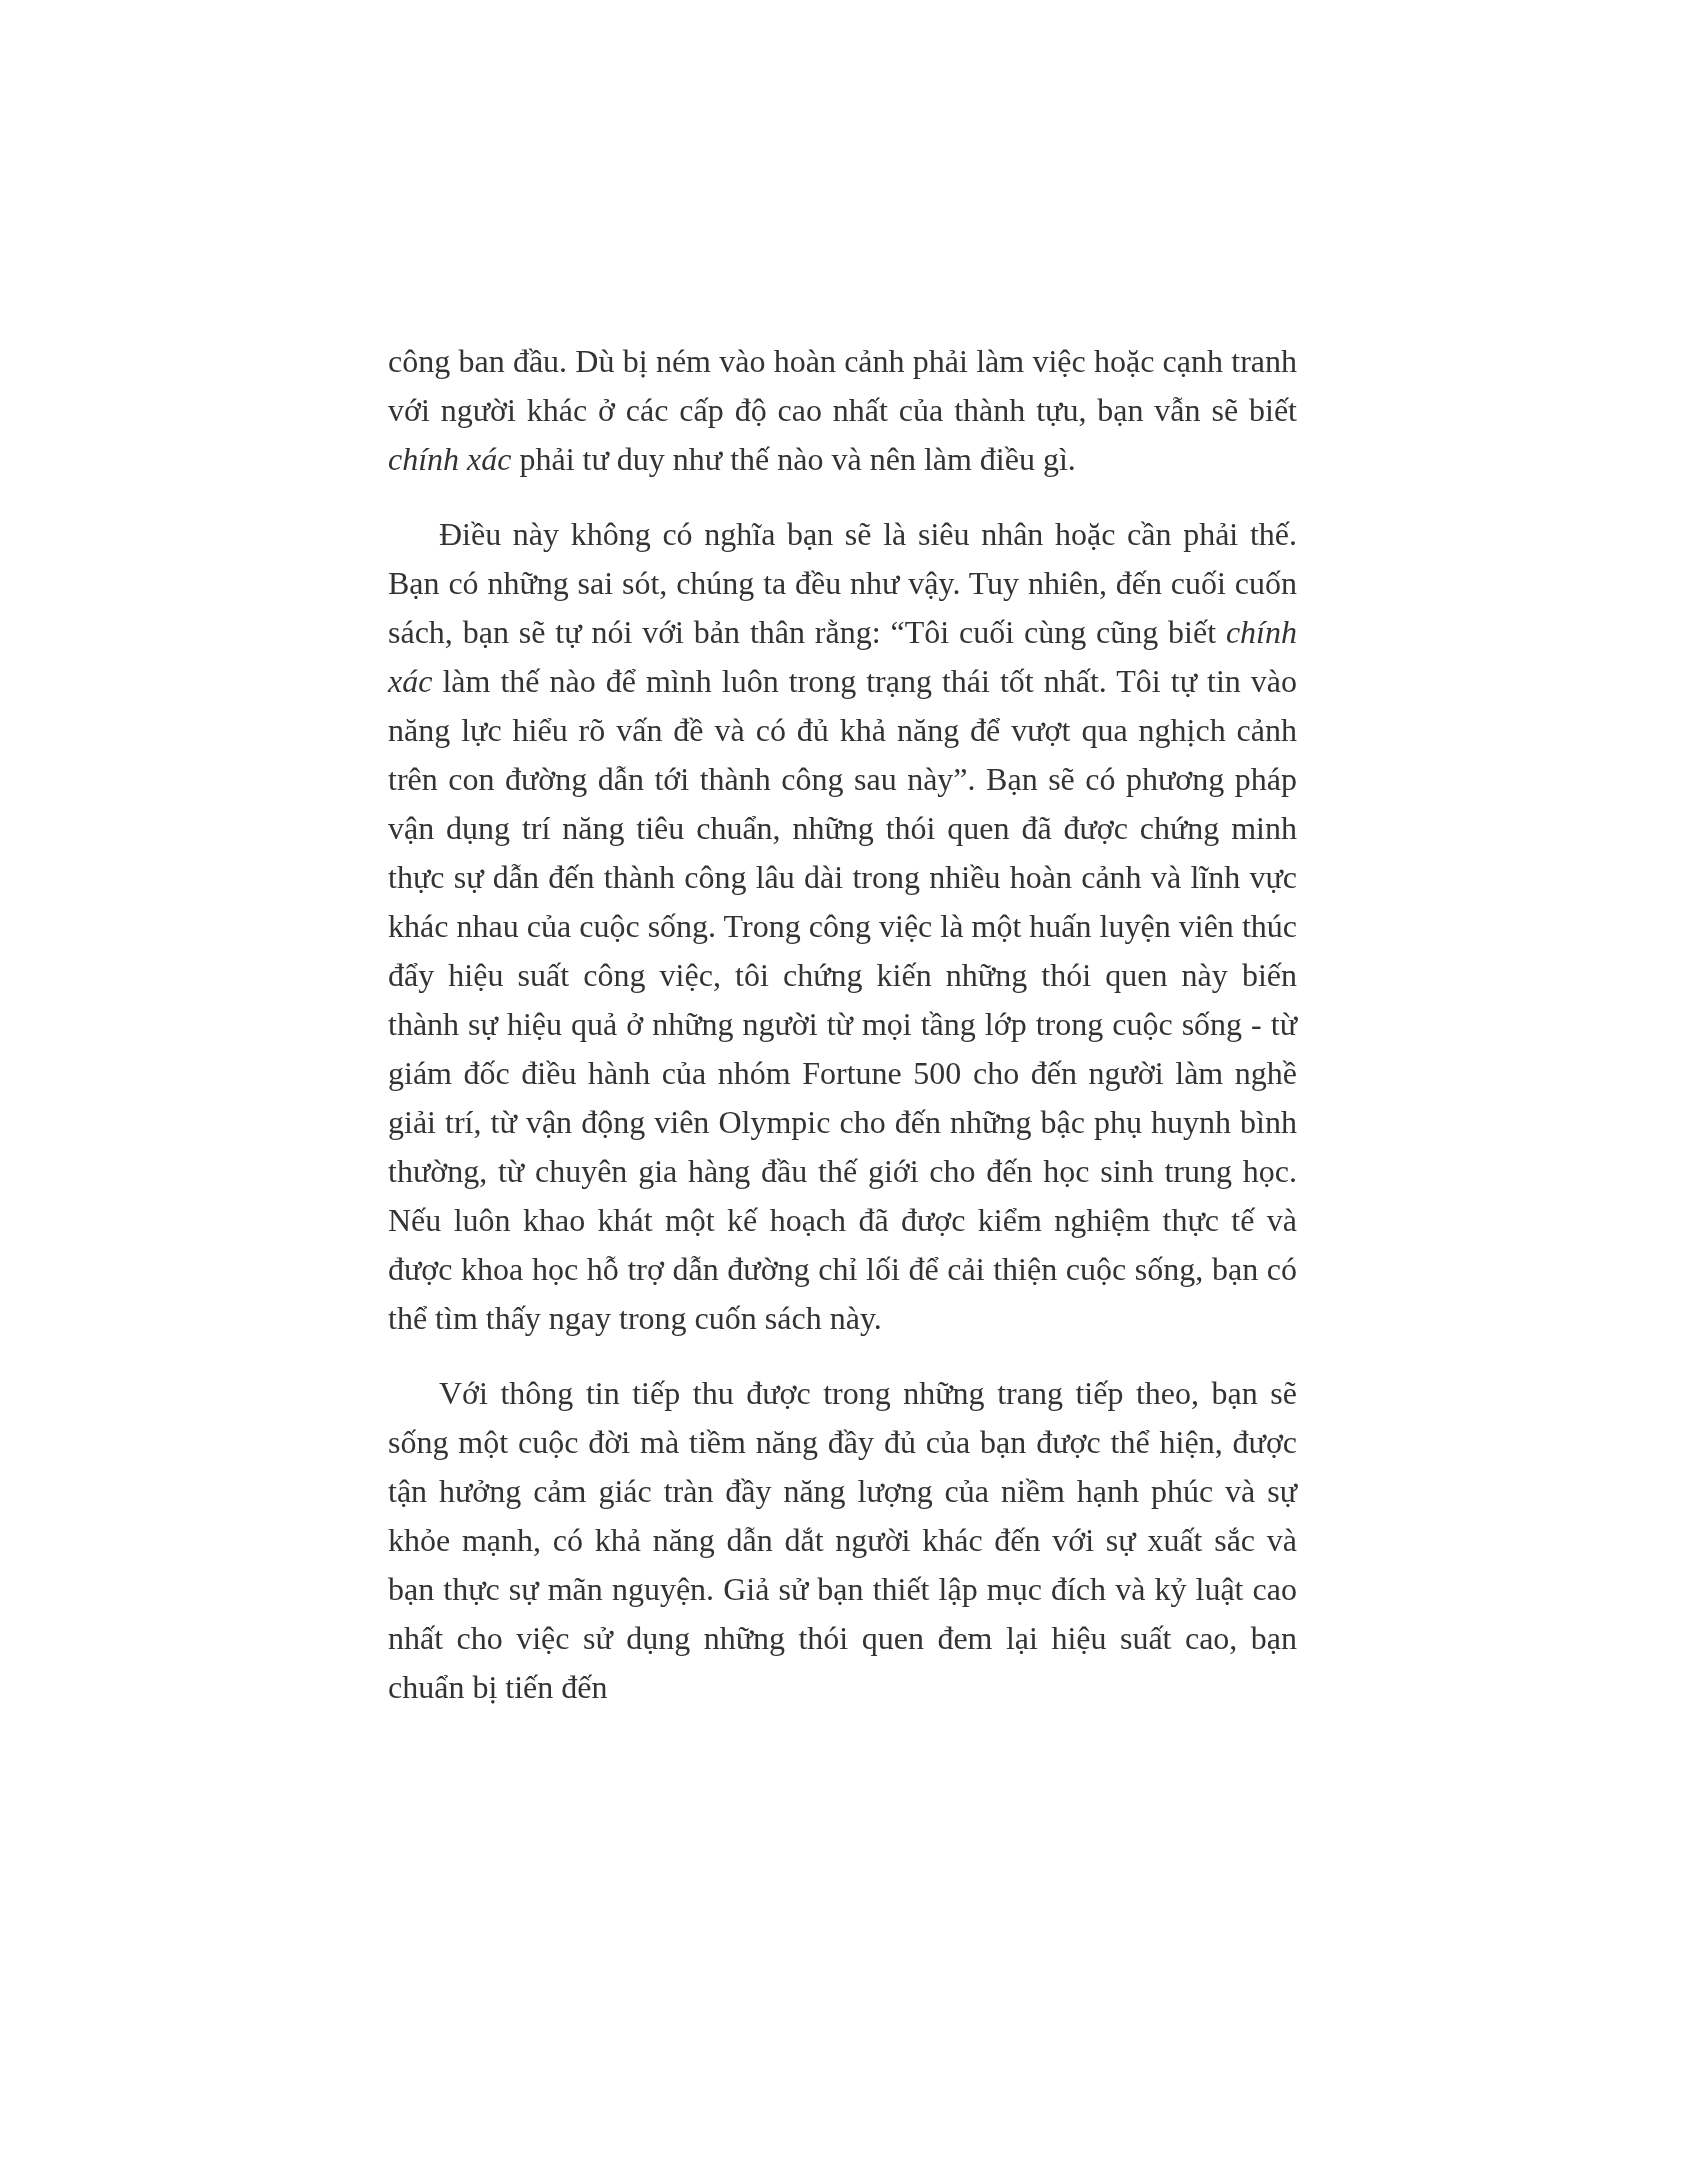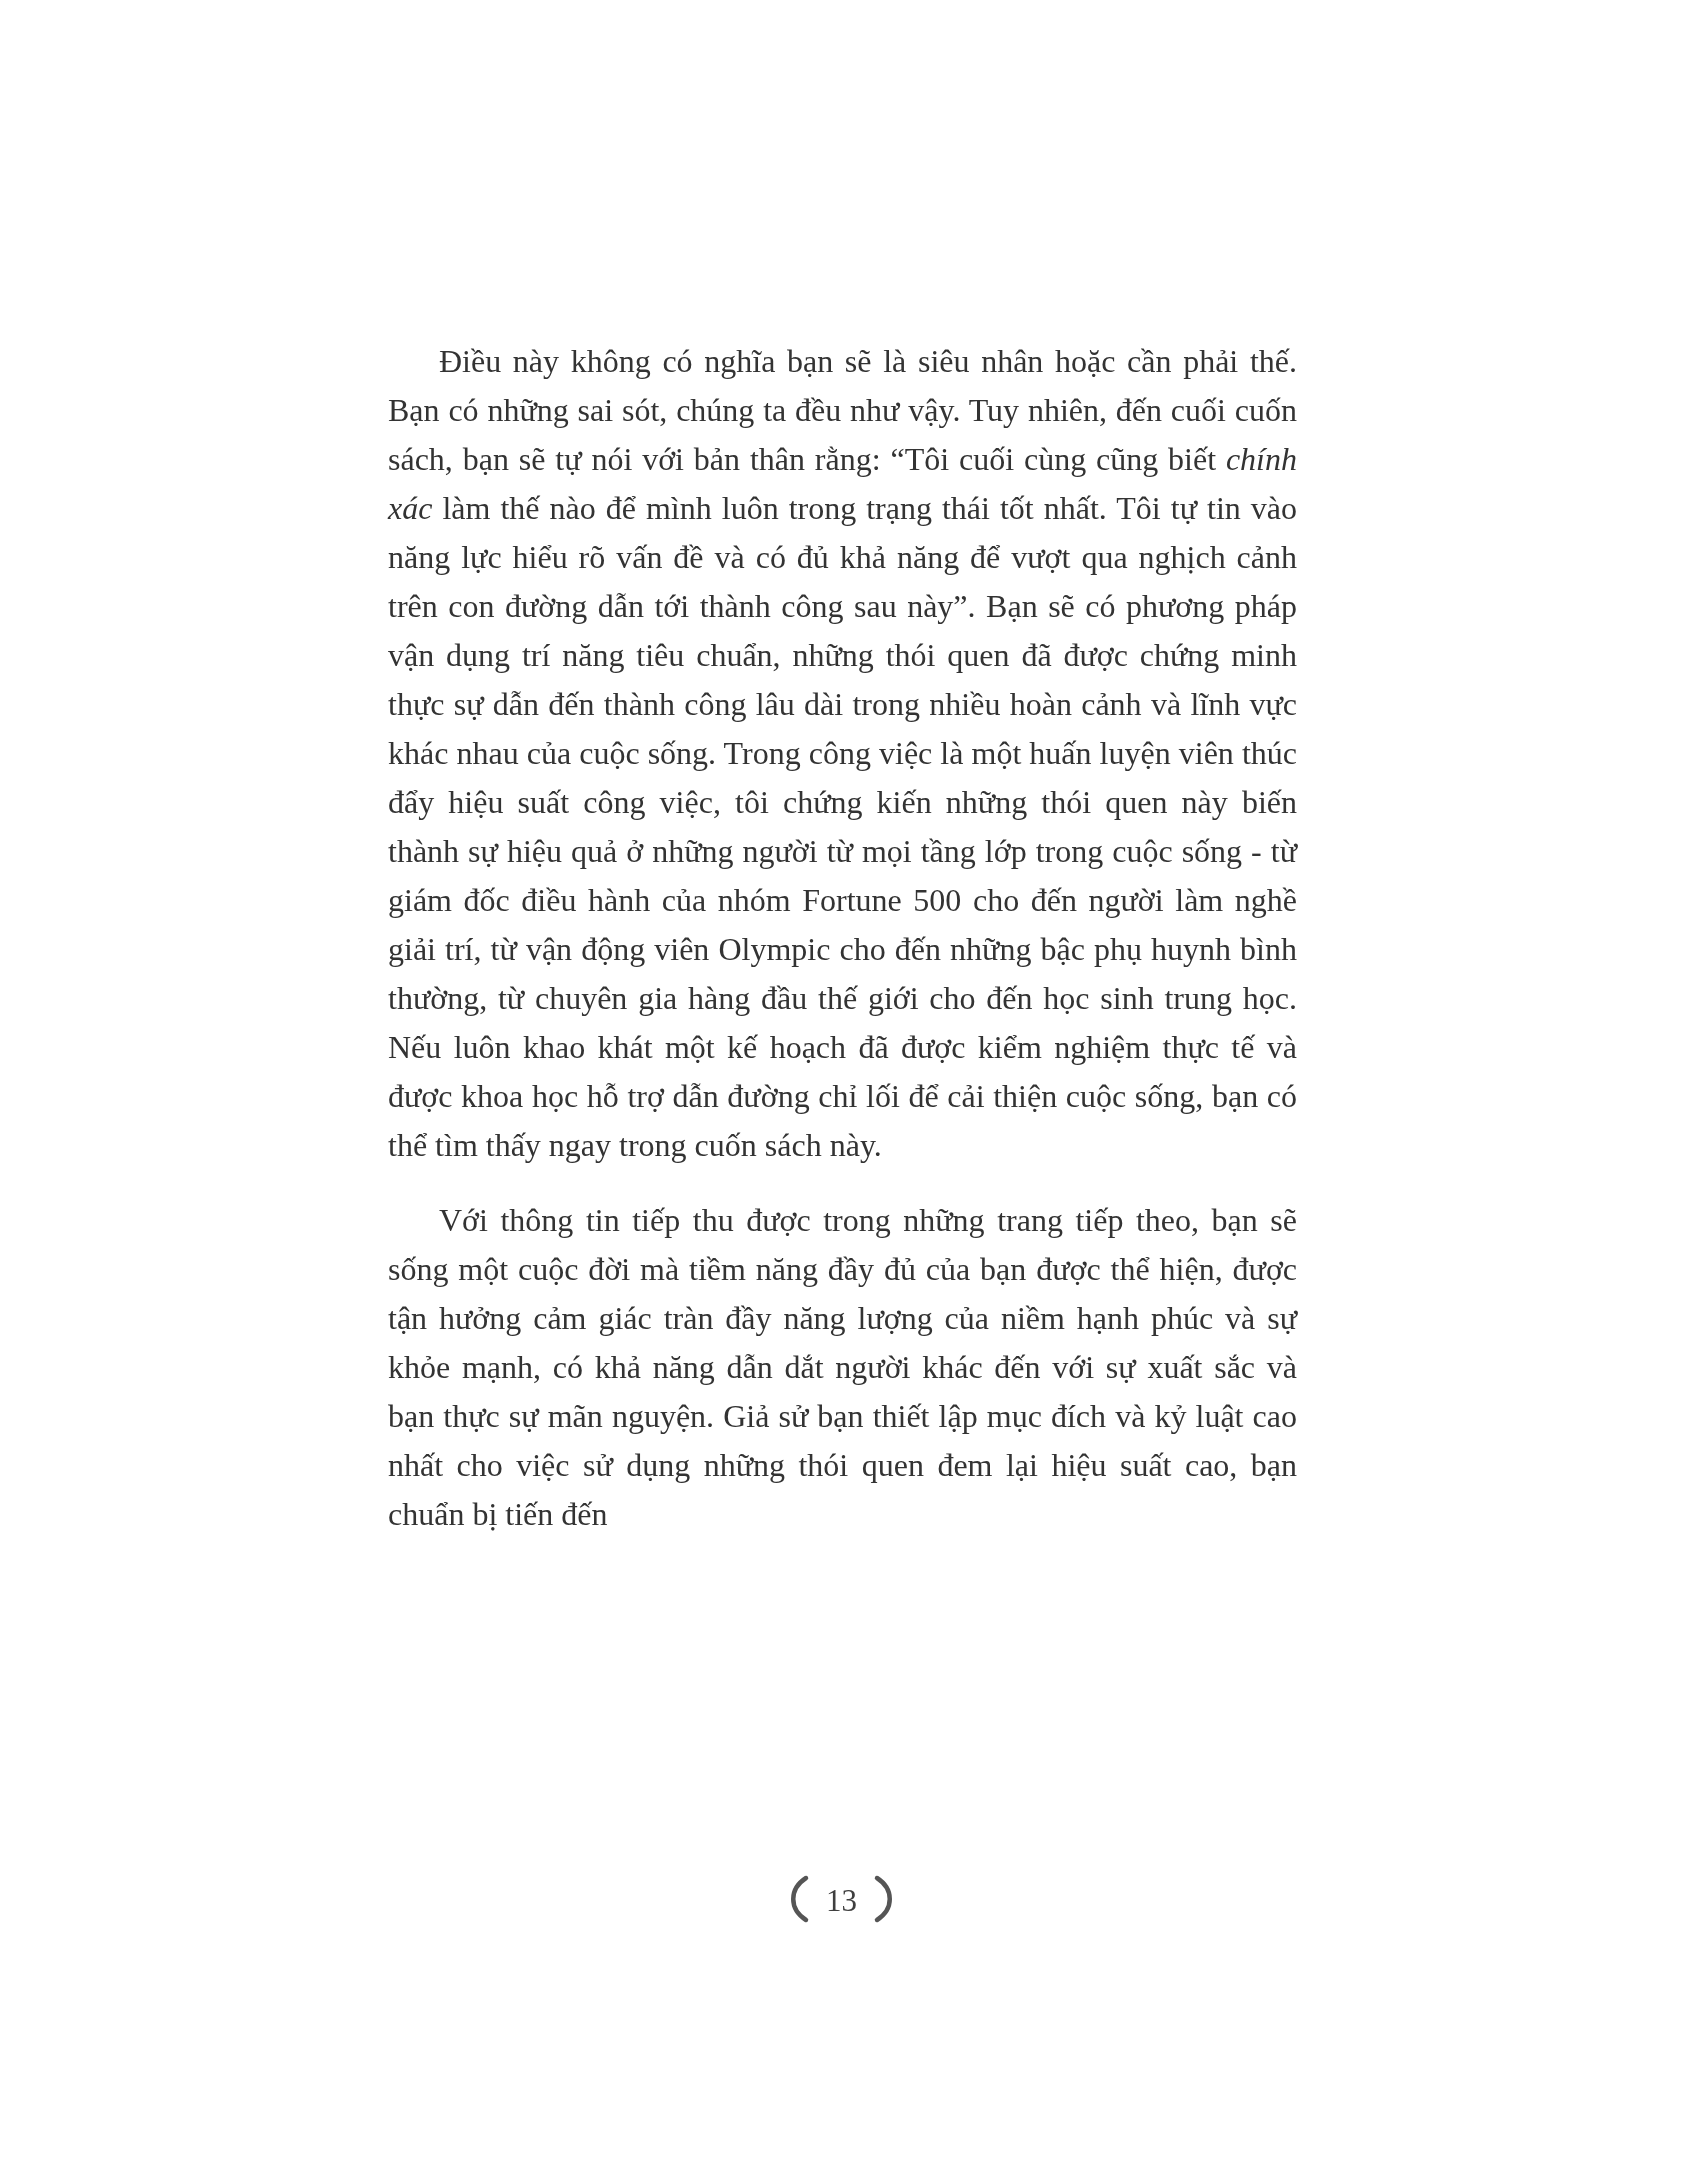--- a/index.html
+++ b/index.html
@@ -72,32 +72,20 @@
     align-items: center;
   }
 </style>
 </head>
 <body>
 
 <div class="page">
 
 
   <div class="content">
+      <p class="para"><span class="">công ban đầu. Dù bị ném vào hoàn cảnh phải làm việc hoặc cạnh tranh với người khác ở các cấp độ cao nhất của thành tựu, bạn vẫn sẽ biết </span><span class="italic">chính xác</span><span class=""> phải tư duy như thế nào và nên làm điều gì.</span></p>
       <p class="para indent"><span class="">Điều này không có nghĩa bạn sẽ là siêu nhân hoặc cần phải thế. Bạn có những sai sót, chúng ta đều như vậy. Tuy nhiên, đến cuối cuốn sách, bạn sẽ tự nói với bản thân rằng: “Tôi cuối cùng cũng biết </span><span class="italic">chính xác</span><span class=""> làm thế nào để mình luôn trong trạng thái tốt nhất. Tôi tự tin vào năng lực hiểu rõ vấn đề và có đủ khả năng để vượt qua nghịch cảnh trên con đường dẫn tới thành công sau này”. Bạn sẽ có phương pháp vận dụng trí năng tiêu chuẩn, những thói quen đã được chứng minh thực sự dẫn đến thành công lâu dài trong nhiều hoàn cảnh và lĩnh vực khác nhau của cuộc sống. Trong công việc là một huấn luyện viên thúc đẩy hiệu suất công việc, tôi chứng kiến những thói quen này biến thành sự hiệu quả ở những người từ mọi tầng lớp trong cuộc sống - từ giám đốc điều hành của nhóm Fortune 500 cho đến người làm nghề giải trí, từ vận động viên Olympic cho đến những bậc phụ huynh bình thường, từ chuyên gia hàng đầu thế giới cho đến học sinh trung học. Nếu luôn khao khát một kế hoạch đã được kiểm nghiệm thực tế và được khoa học hỗ trợ dẫn đường chỉ lối để cải thiện cuộc sống, bạn có thể tìm thấy ngay trong cuốn sách này.</span></p>
       <p class="para indent"><span class="">Với thông tin tiếp thu được trong những trang tiếp theo, bạn sẽ sống một cuộc đời mà tiềm năng đầy đủ của bạn được thể hiện, được tận hưởng cảm giác tràn đầy năng lượng của niềm hạnh phúc và sự khỏe mạnh, có khả năng dẫn dắt người khác đến với sự xuất sắc và bạn thực sự mãn nguyện. Giả sử bạn thiết lập mục đích và kỷ luật cao nhất cho việc sử dụng những thói quen đem lại hiệu suất cao, bạn chuẩn bị tiến đến</span></p>
     </div>
 
-  <div class="footer">
-    <span class="bracket">
-      <svg width="28" height="50" viewBox="0 0 28 50">
-        <path d="M24 4 C7 15 7 35 24 46" fill="none" stroke="#555555" stroke-width="4.5" stroke-linecap="round"></path>
-      </svg>
-    </span>
-    <span class="page-number">13</span>
-    <span class="bracket">
-      <svg width="28" height="50" viewBox="0 0 28 50">
-        <path d="M4 4 C21 15 21 35 4 46" fill="none" stroke="#555555" stroke-width="4.5" stroke-linecap="round"></path>
-      </svg>
-    </span>
-  </div>
 
 </div>
 
 
 </body></html>

